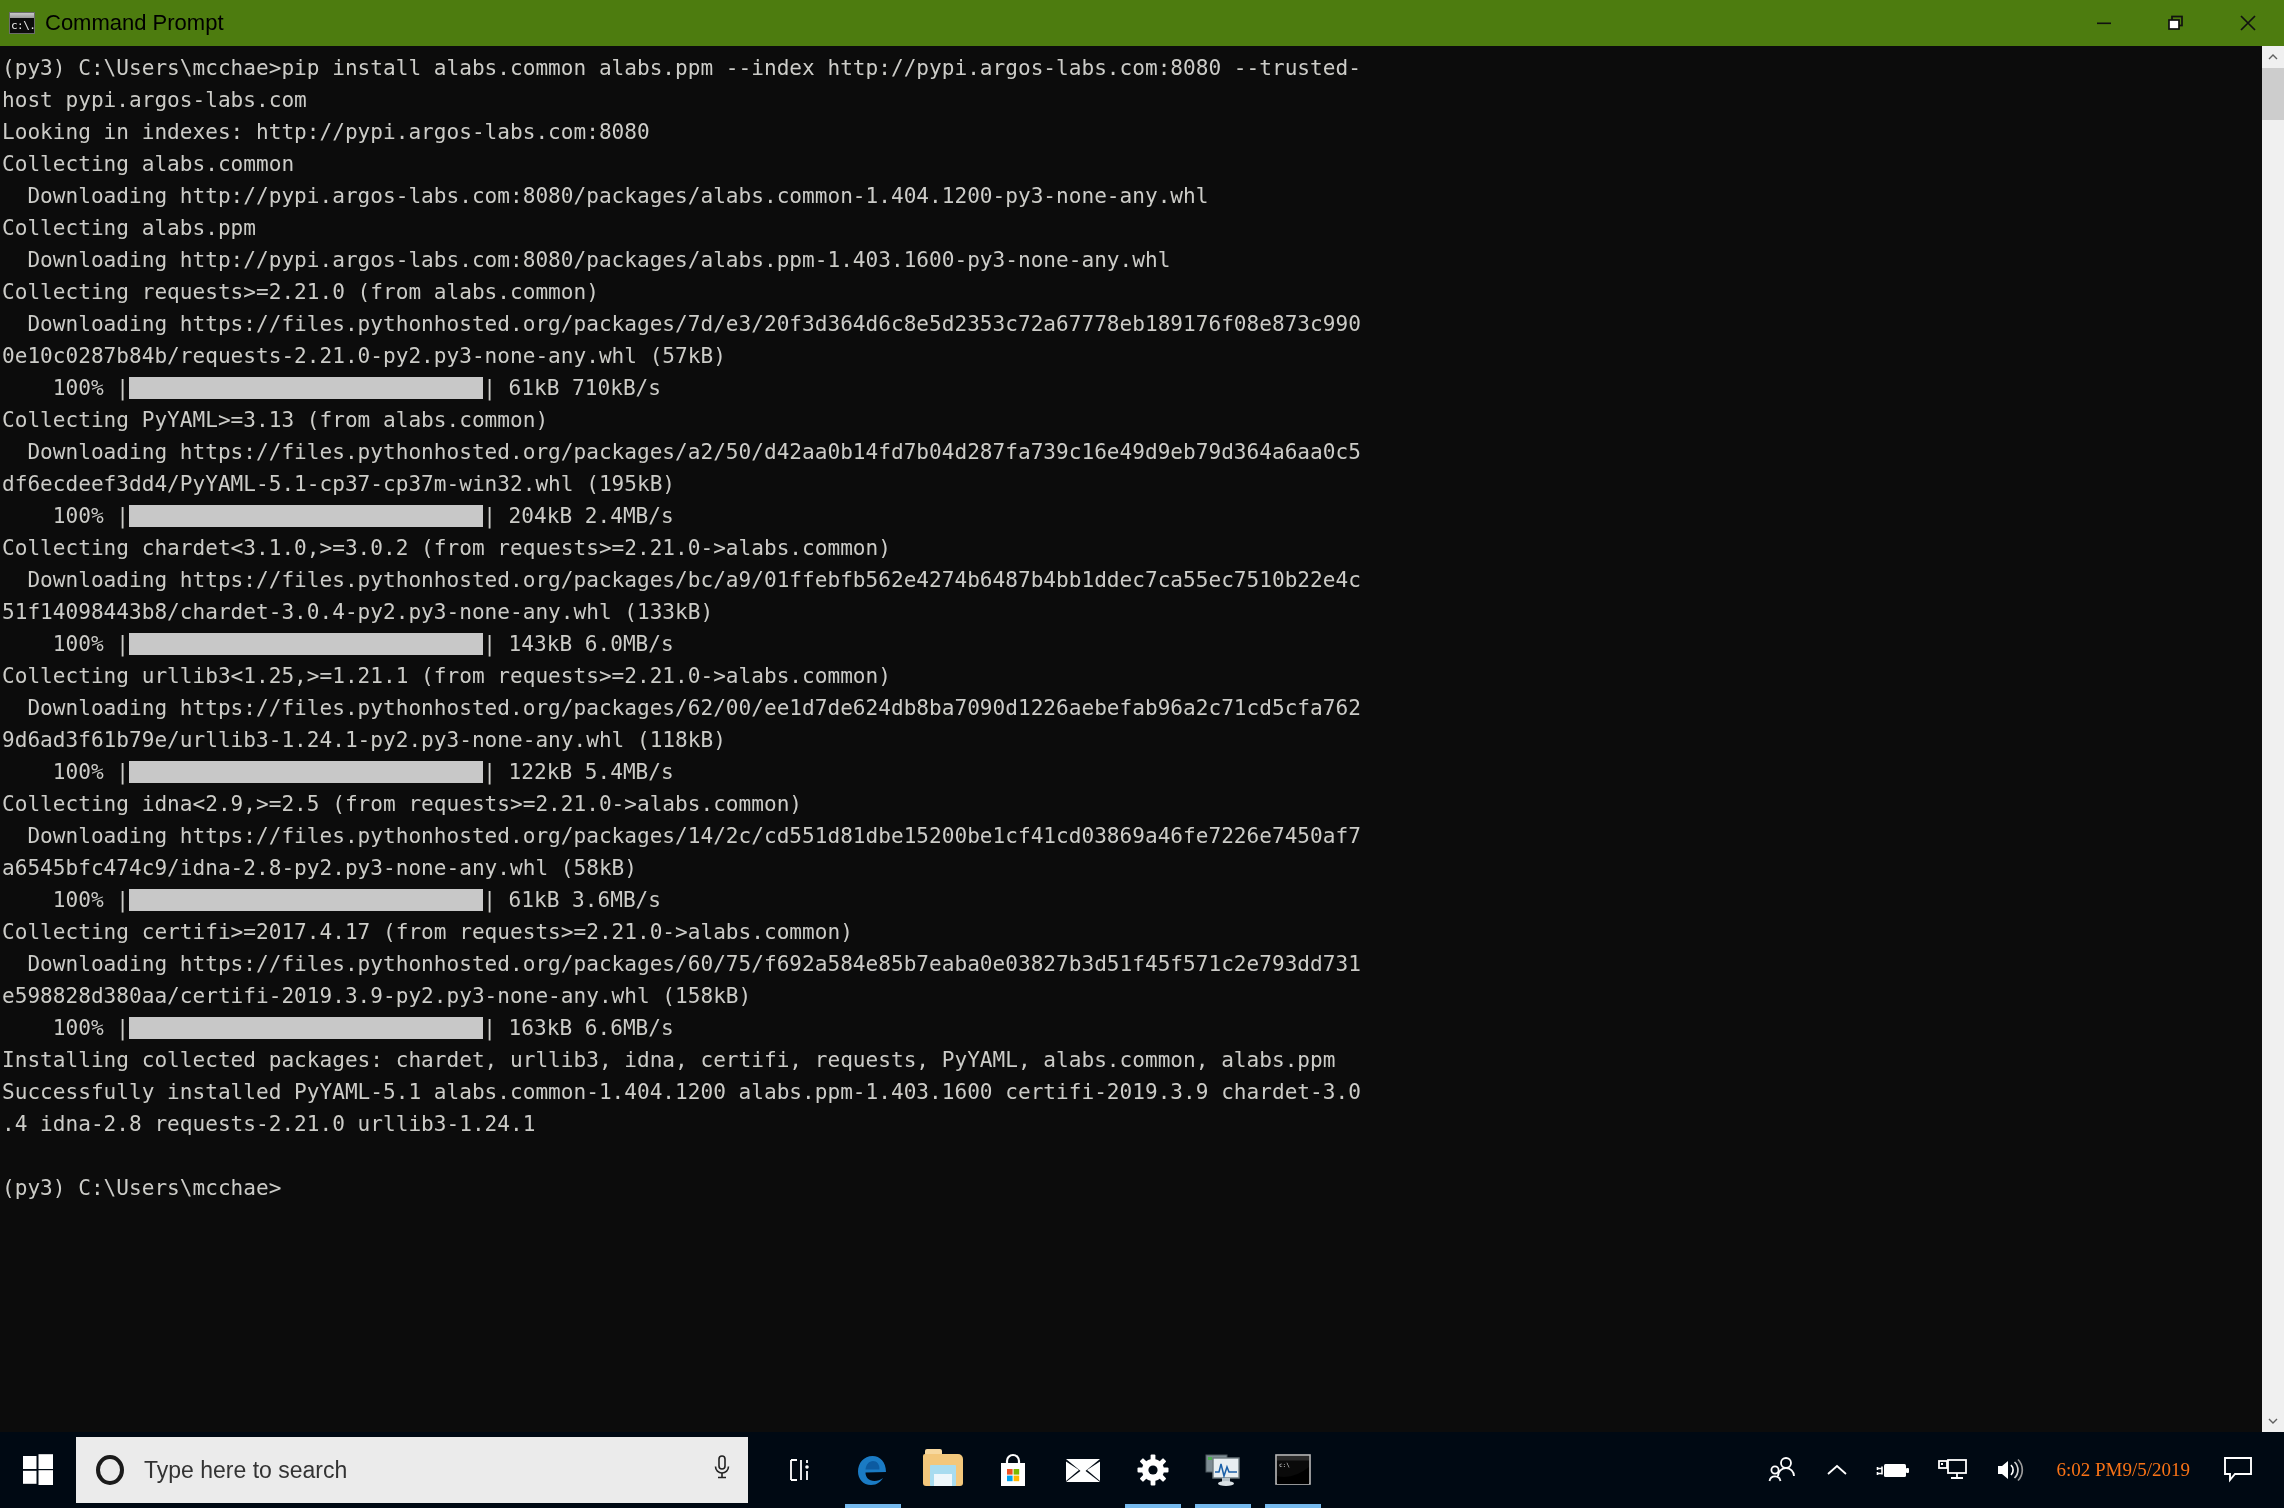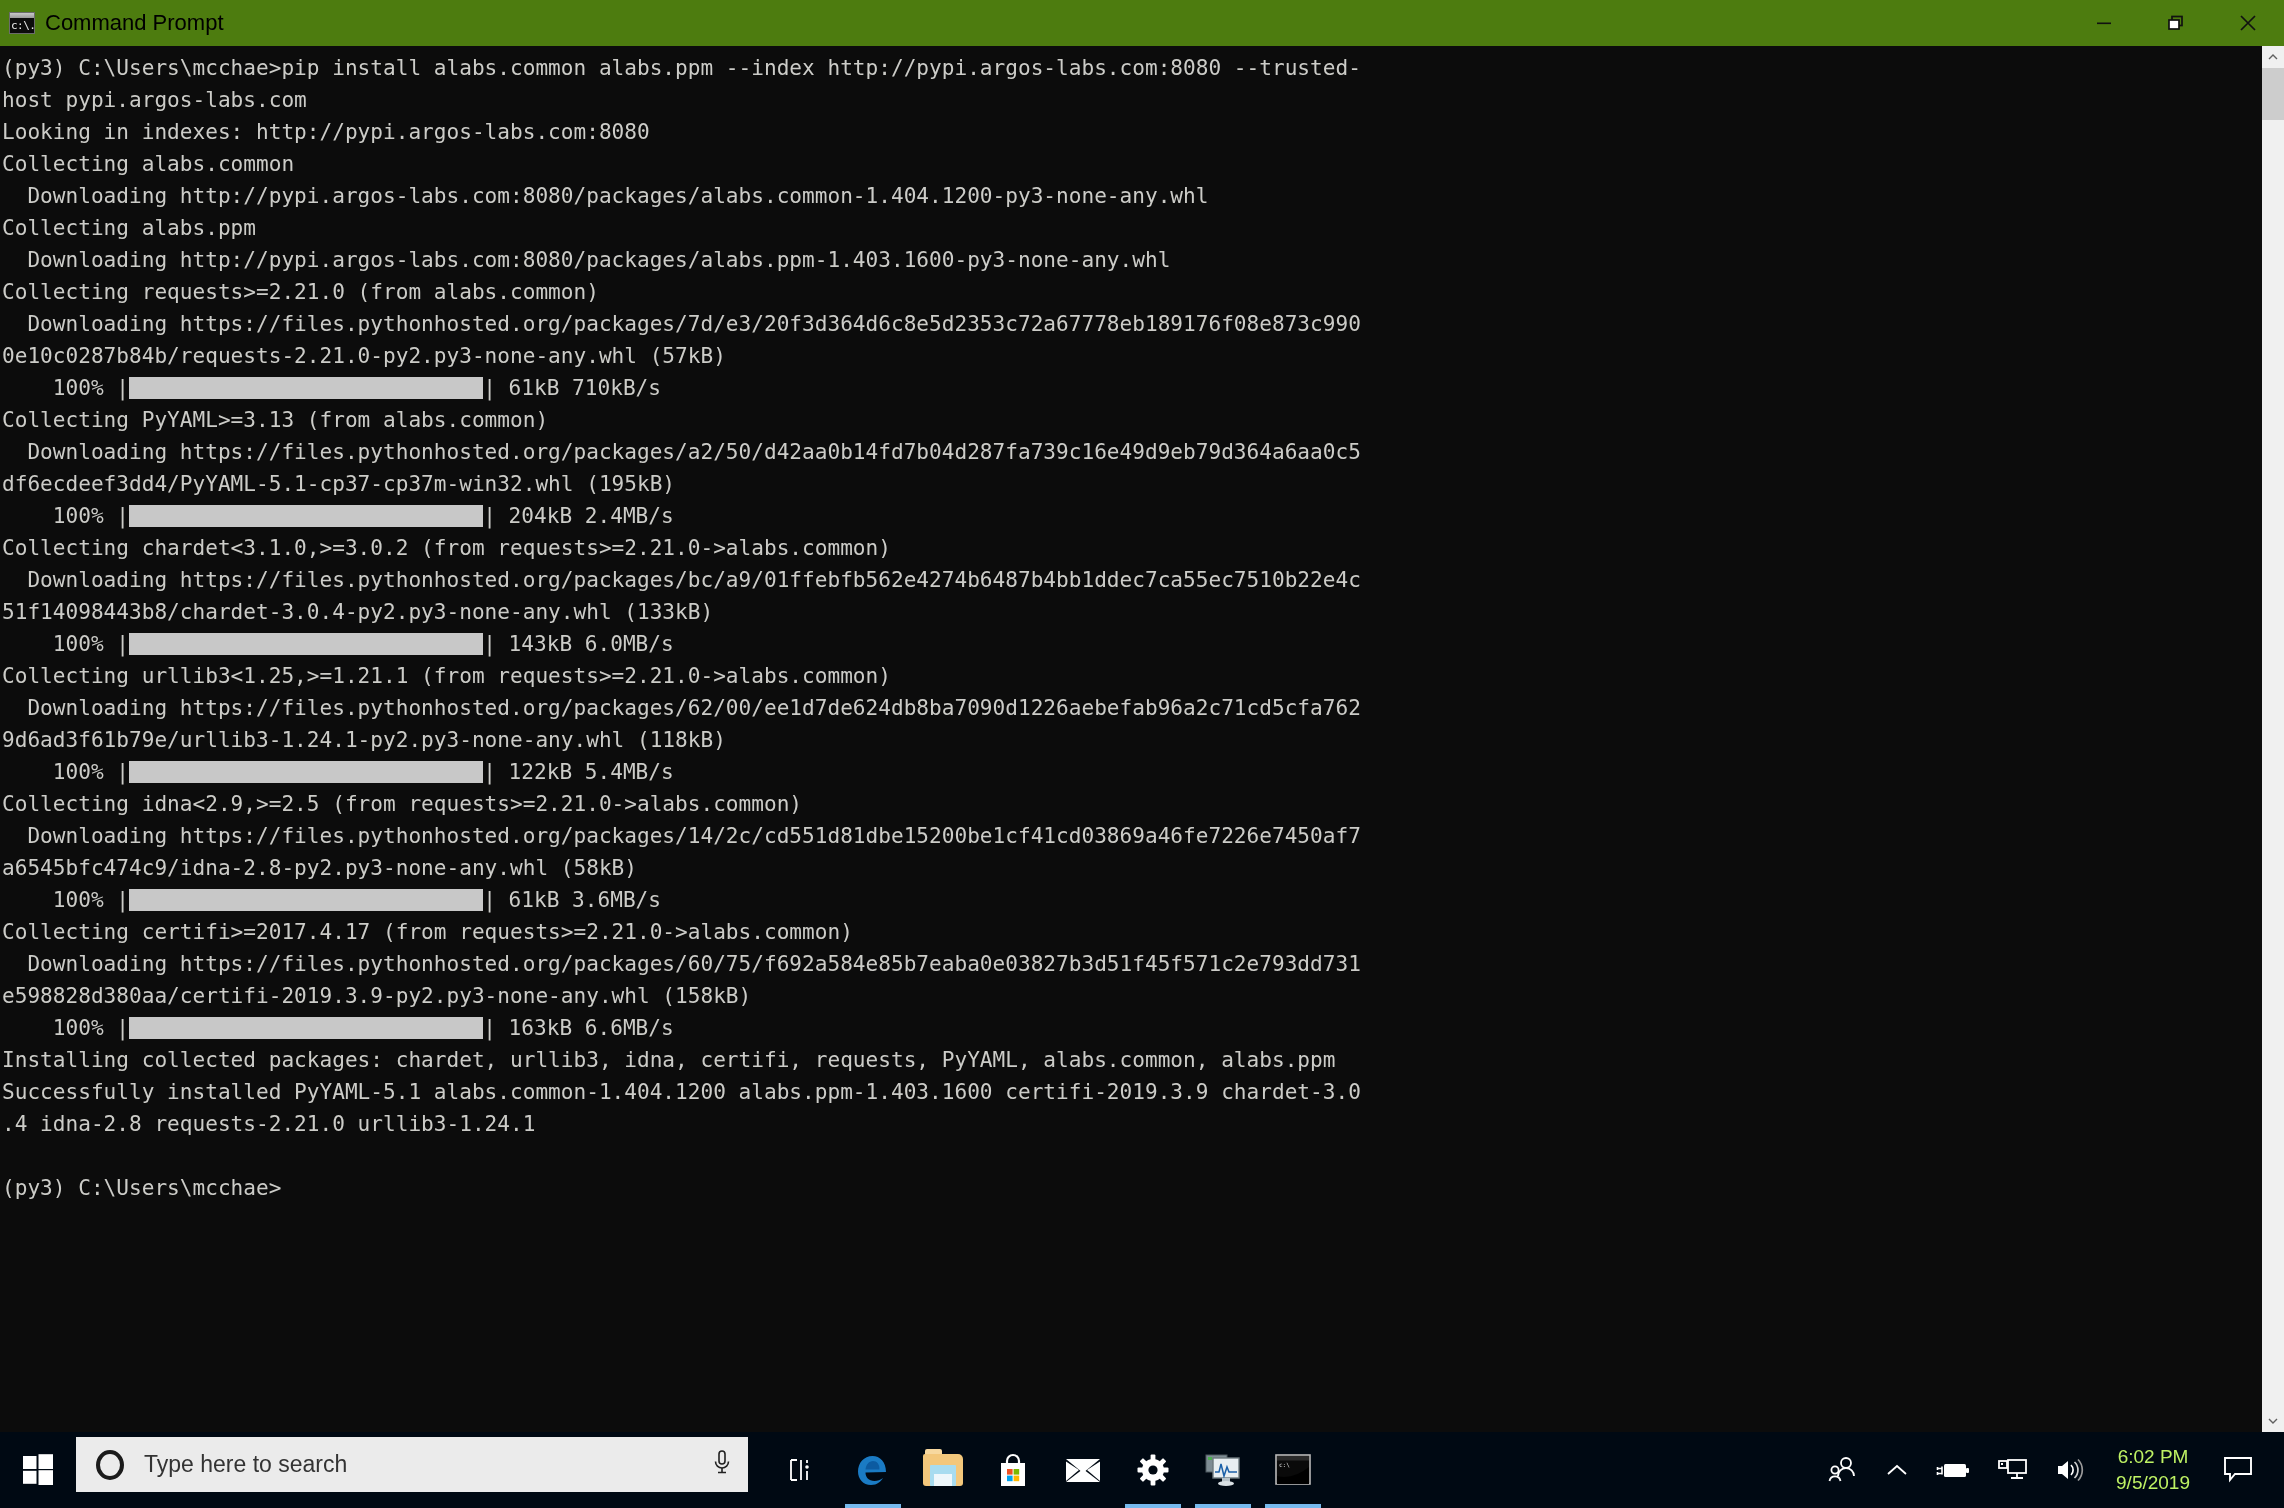--- a/index.html
+++ b/index.html
@@ -153,21 +153,21 @@
     align-items: stretch;
   }
   #start-button {
     width: 76px;
     height: 76px;
     display: flex; align-items: center; justify-content: center;
     flex: 0 0 auto;
   }
   #search-box {
     width: 672px;
-    height: 55px;
+    height: 66px;
     margin: 5px 0 5px 0;
     background: #ebebeb;
     display: flex;
     align-items: center;
     flex: 0 0 auto;
     padding: 0 14px 0 20px;
   }
   #search-circle {
     width: 28px; height: 30px;
     border: 4px solid #1b1b1b;
@@ -210,26 +210,26 @@
     padding-right: 8px;
   }
   .tray-icon {
     height: 76px;
     display: flex; align-items: center; justify-content: center;
     padding: 0 13px;
     flex: 0 0 auto;
   }
   #clock {
     height: 76px;
-    display: flex; flex-direction: column;
+    display: flex; flex-direction: row;
     align-items: center; justify-content: center;
     padding: 0 16px;
     flex: 0 0 auto;
-    color: #bef264;
-    font-family: Liberation Sans, sans-serif;
+    color: #f97316;
+    font-family: Liberation Serif, serif;
     font-size: 19px;
     line-height: 26px;
   }
   #action-center {
     height: 76px;
     display: flex; align-items: center; justify-content: center;
     padding: 0 22px 0 16px;
     flex: 0 0 auto;
   }
 

